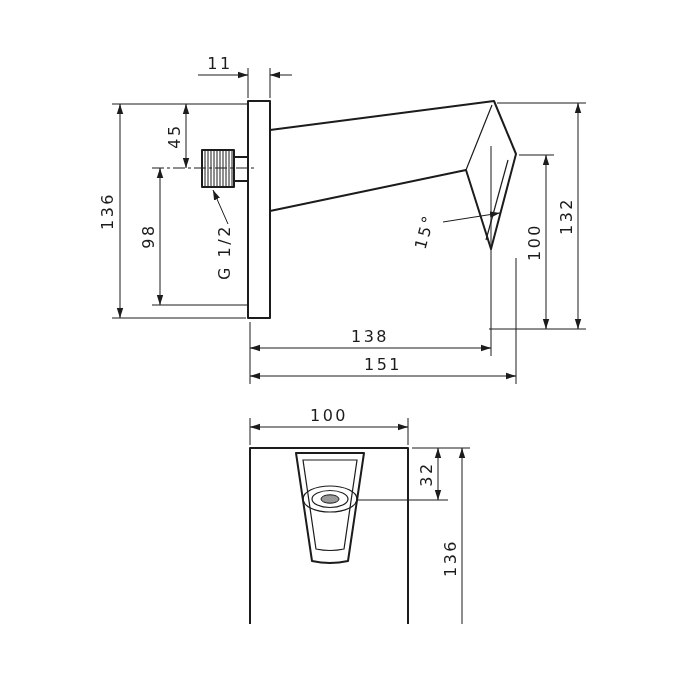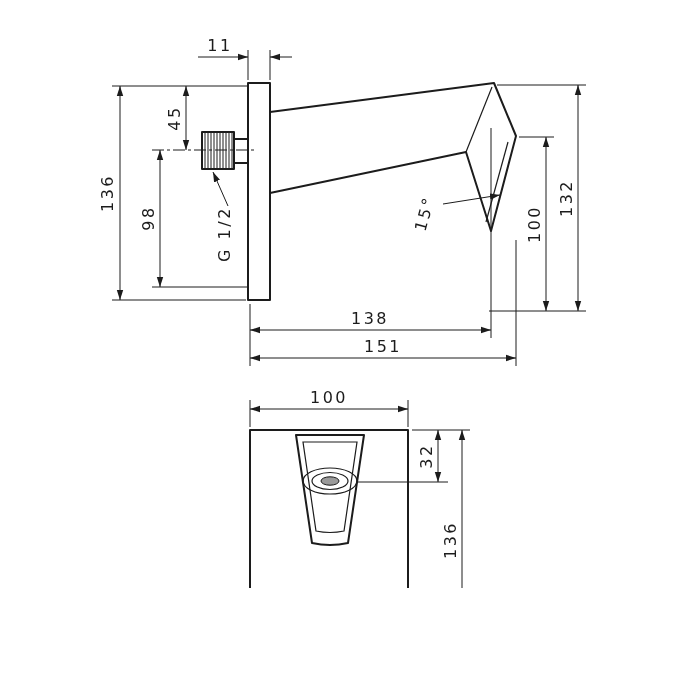--- a/index.html
+++ b/index.html
@@ -1,16 +1,16 @@
 <!DOCTYPE html>
 <html><head>
 <meta charset="utf-8">
 <style>
   html,body{margin:0;padding:0;background:#ffffff;}
-  .stage{width:700px;height:588px;position:relative;margin:0 auto;background:#ffffff;}
+  .stage{width:700px;height:588px;position:relative;margin:18px auto;background:#ffffff;}
   svg{display:block;}
   .part{fill:#ffffff;stroke:#1c1c1c;stroke-width:2;stroke-linejoin:round;}
   .detail{fill:none;stroke:#1c1c1c;stroke-width:1.2;}
   .thin{fill:none;stroke:#1c1c1c;stroke-width:1;}
   .dimline{fill:none;stroke:#1c1c1c;stroke-width:1;}
   .centerline{fill:none;stroke:#1c1c1c;stroke-width:1;stroke-dasharray:12 3 3 3;}
   .dimtext{font-family:"DejaVu Sans","Liberation Sans",sans-serif;font-size:16px;letter-spacing:2.5px;fill:#1c1c1c;}
   .aerator-core{fill:#9a9a9a;stroke:#1c1c1c;stroke-width:1;}
 </style>
 </head>

